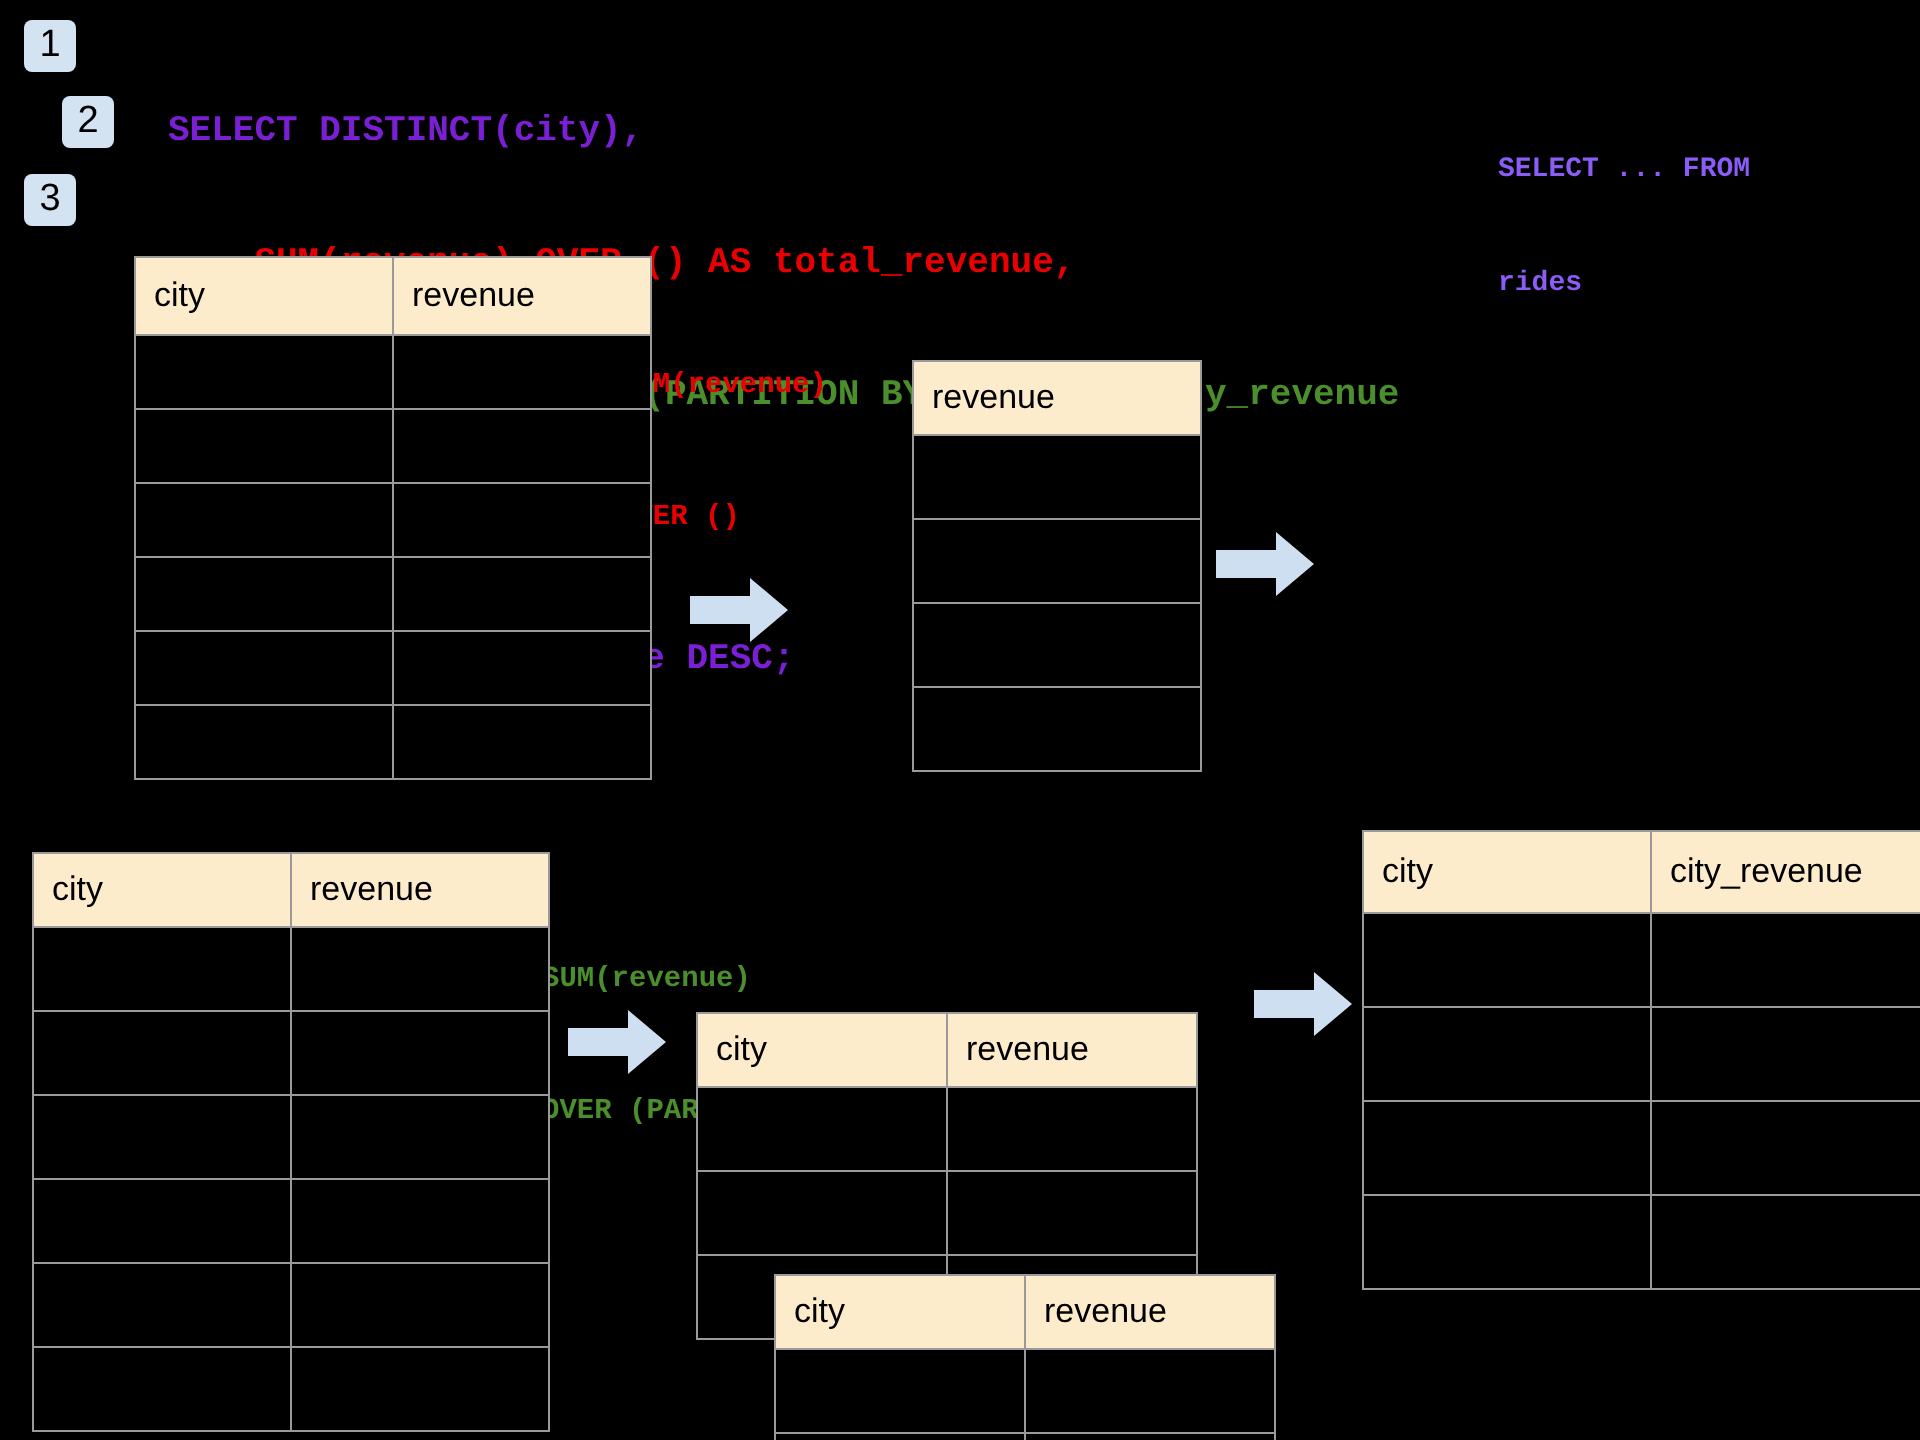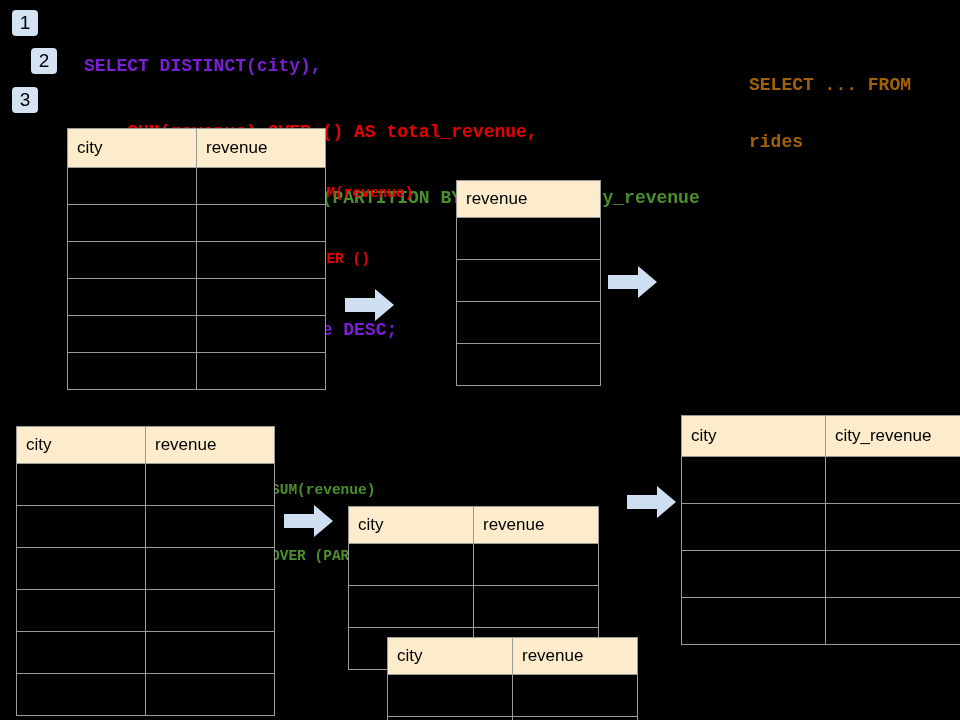--- a/index.html
+++ b/index.html
@@ -17,22 +17,22 @@
   
   .sql{position:absolute;font-family:"Liberation Mono", monospace;
        font-size:18px;font-weight:bold;line-height:22px;white-space:pre;}
   .sql .l1{color:#7a1fd4;}
   .sql .l2{color:#ea0000;}
   .sql .l3{color:#4b8f2c;}
   .sql .l4{color:#7a1fd4;}
   .sql .l5{color:#7a1fd4;}
 
   .sidenote{position:absolute;font-family:"Liberation Mono", monospace;
-            font-size:18px;font-weight:bold;line-height:19px;
-            color:#a16207;white-space:pre;}
+            font-size:14px;font-weight:bold;line-height:19px;
+            color:#8b5cf6;white-space:pre;}
 
   
   .annot{position:absolute;font-family:"Liberation Mono", monospace;
          font-size:14.5px;font-weight:bold;line-height:22px;white-space:pre;}
   .annot.red{color:#ea0000;}
   .annot.green{color:#4b8f2c;}
 
   
   .tbl{position:absolute;border-collapse:collapse;background:#0ea5e9;
        table-layout:fixed;}

